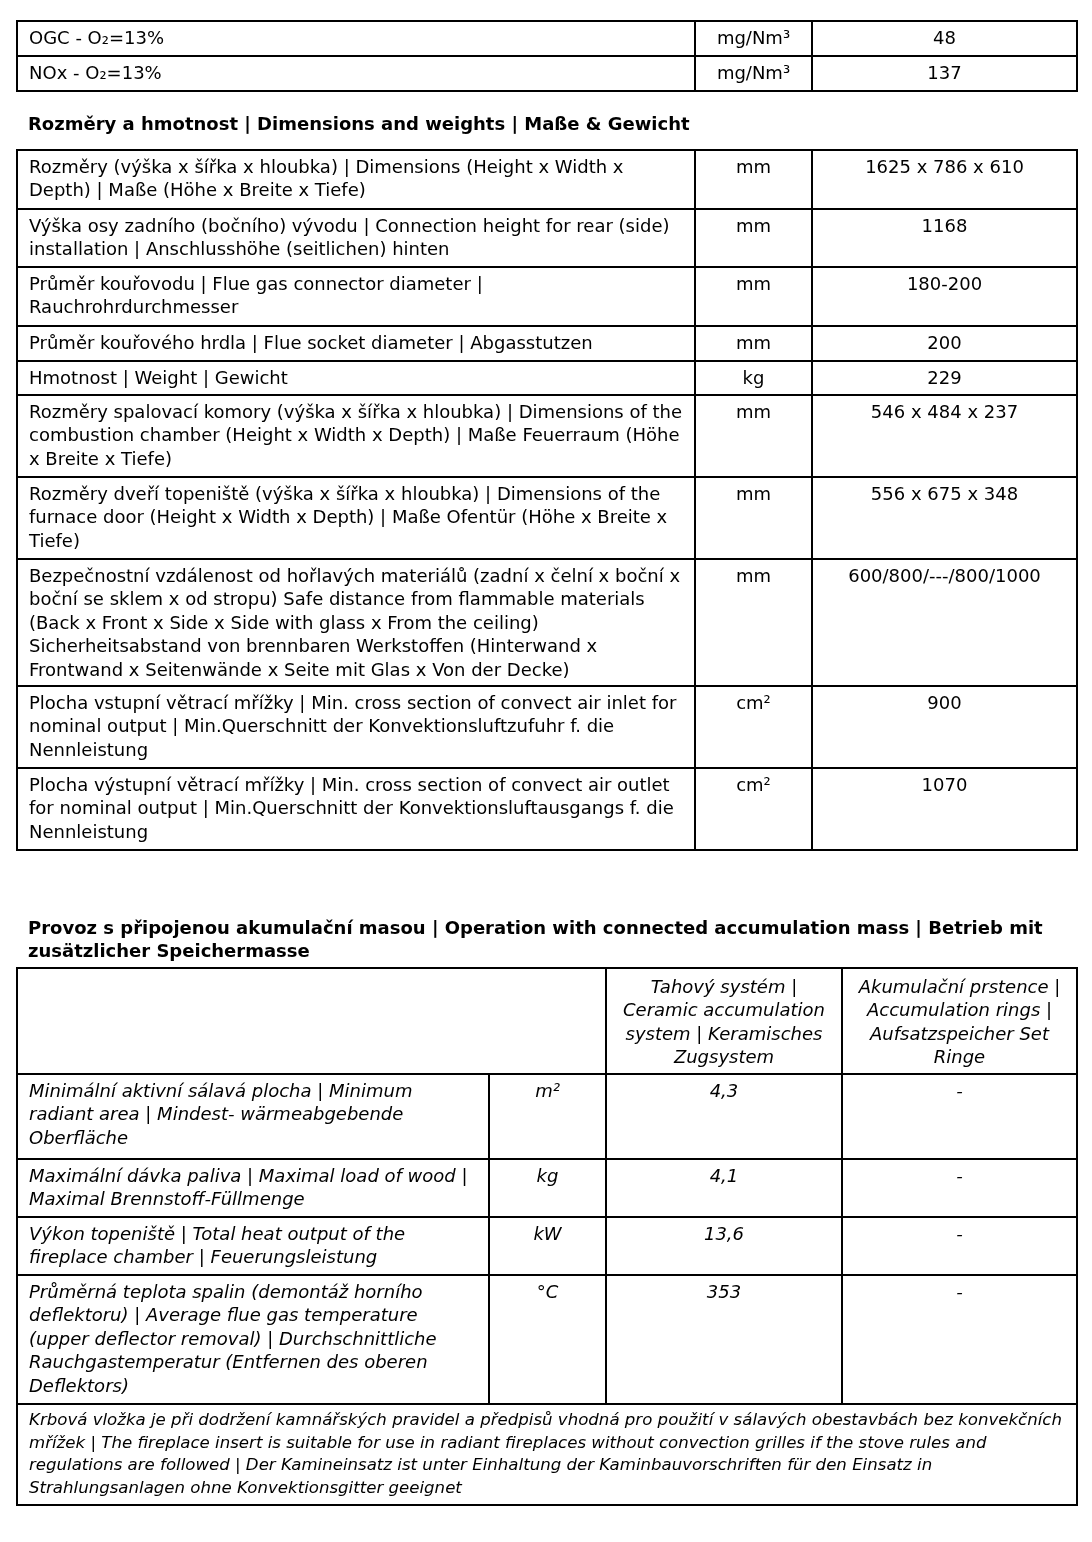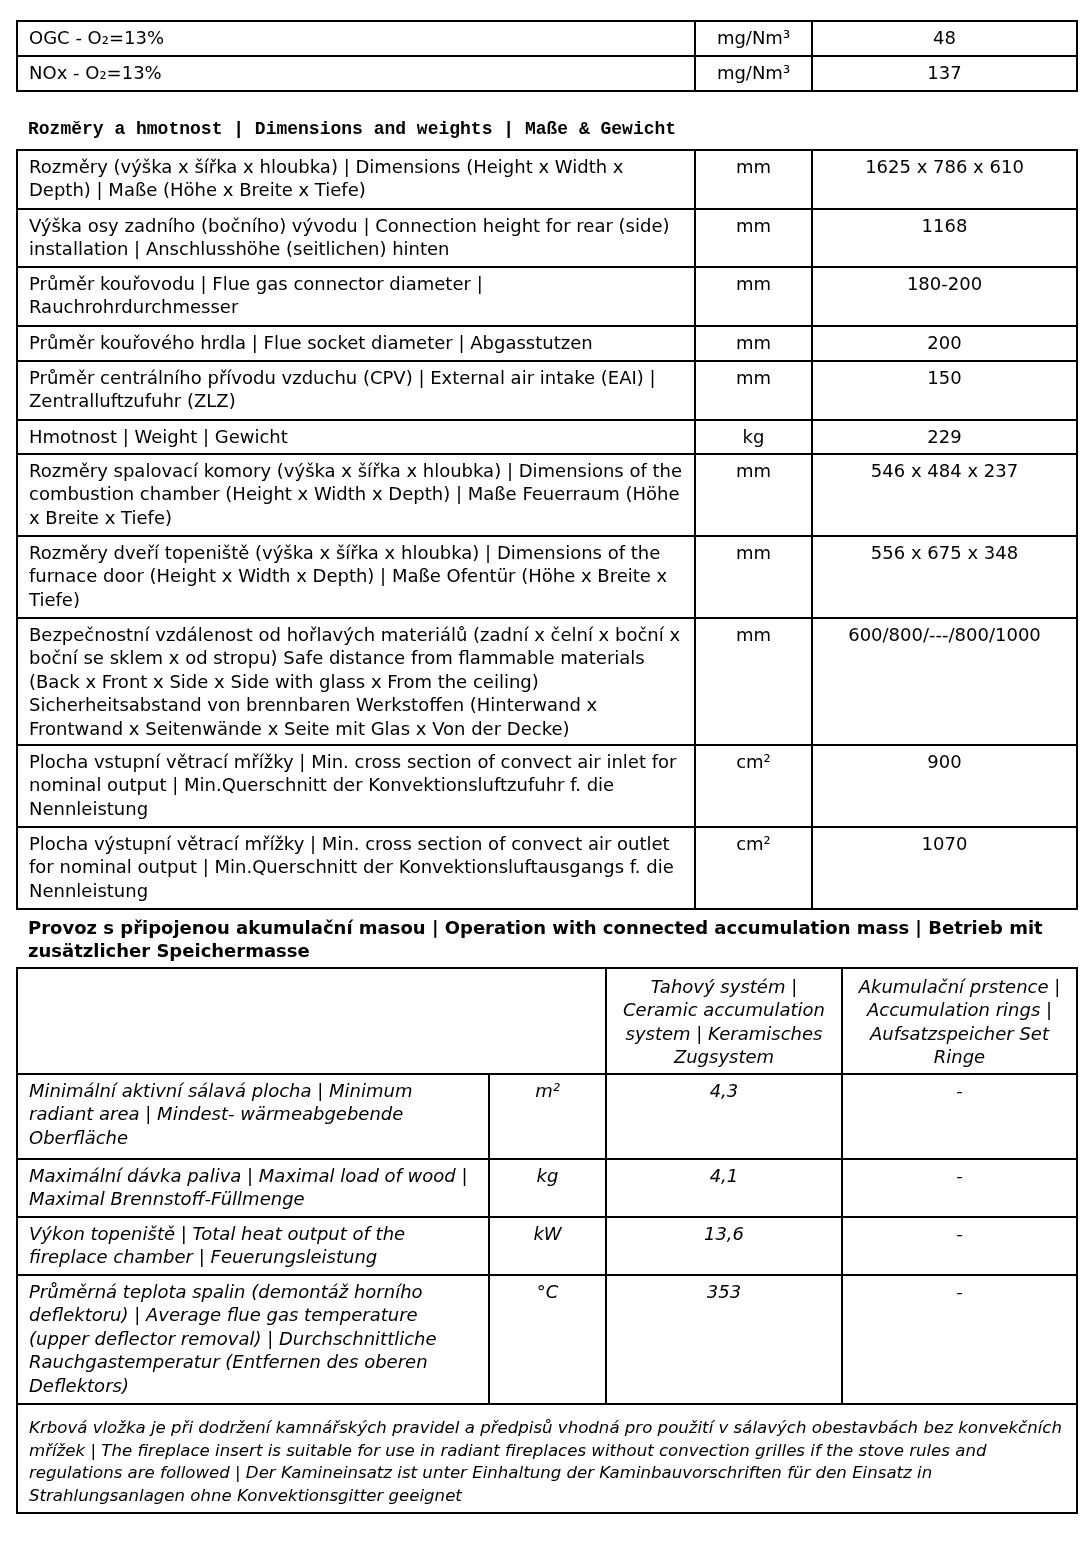--- a/index.html
+++ b/index.html
@@ -6,25 +6,25 @@
   body {
     width: 1092px; height: 1542px; position: relative; overflow: hidden;
     font-family: "DejaVu Sans", sans-serif; font-size: 18px; color: #000;
   }
   table { border-collapse: collapse; position: absolute; left: 16px; width: 1060px; table-layout: fixed; }
   td { border: 2px solid #000; vertical-align: top; padding: 4px 10px 4px 11px; line-height: 23.4px; margin-left: 16px; }
   td.c { text-align: center; padding-left: 4px; padding-right: 4px; }
   .heading { position: absolute; left: 28px; font-weight: bold; font-size: 18px; line-height: 23px; width: 1040px; }
   #t1 { top: 20px; }
   #t1 td { height: 26px; padding-top: 4px; padding-bottom: 3px; }
-  #h1 { top: 118px; font-family: Liberation Mono, monospace; }
+  #h1 { top: 112px; }
   #t2 { top: 149px; }
   #h2 { top: 916px; }
   #t3 { top: 967px; font-style: italic; }
-  #t3 td.note { padding-top: 12px; line-height: 22.7px; font-size: 16.6px; }
+  #t3 td.note { padding-top: 4px; line-height: 22.7px; font-size: 16.6px; }
   #t3 .hdr td.c { vertical-align: top; padding-top: 6px; }
 </style>
 </head>
 <body>
 
 <table id="t1">
   <colgroup>
       <col style="width:678px">
       <col style="width:117px">
       <col style="width:265px">
@@ -64,25 +64,20 @@
   </tr>
   <tr style="height:59px">
     <td>Průměr kouřovodu | Flue gas connector diameter | Rauchrohrdurchmesser</td>
     <td class="c">mm</td>
     <td class="c">180-200</td>
   </tr>
   <tr style="height:35px">
     <td>Průměr kouřového hrdla | Flue socket diameter | Abgasstutzen</td>
     <td class="c">mm</td>
     <td class="c">200</td>
-  </tr>
-  <tr style="height:59px">
-    <td>Průměr centrálního přívodu vzduchu (CPV) | External air intake (EAI) | Zentralluftzufuhr (ZLZ)</td>
-    <td class="c">mm</td>
-    <td class="c">150</td>
   </tr>
   <tr style="height:34px">
     <td>Hmotnost | Weight | Gewicht</td>
     <td class="c">kg</td>
     <td class="c">229</td>
   </tr>
   <tr style="height:82px">
     <td>Rozměry spalovací komory (výška x šířka x hloubka) | Dimensions of the combustion chamber (Height x Width x Depth) | Maße Feuerraum (Höhe x Breite x Tiefe)</td>
     <td class="c">mm</td>
     <td class="c">546 x 484 x 237</td>

